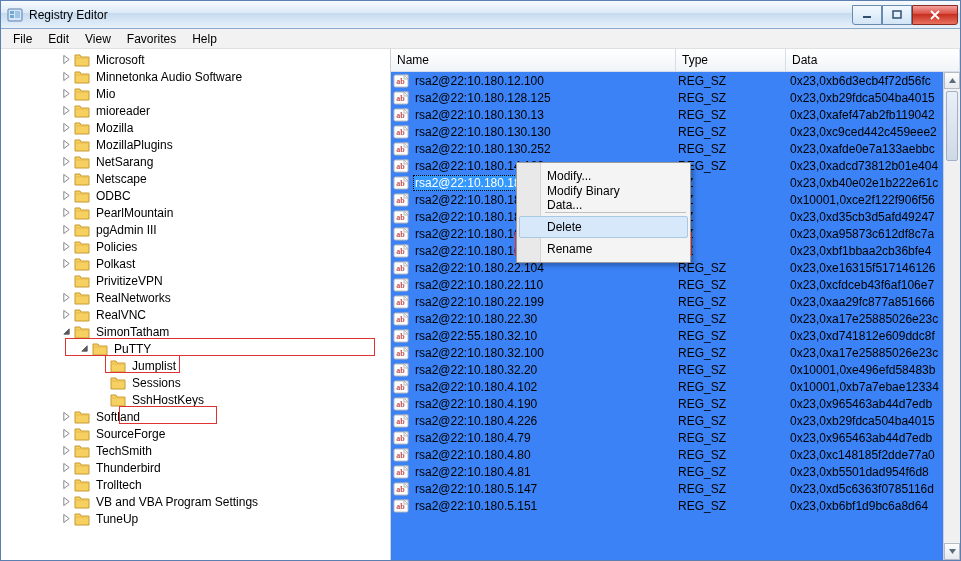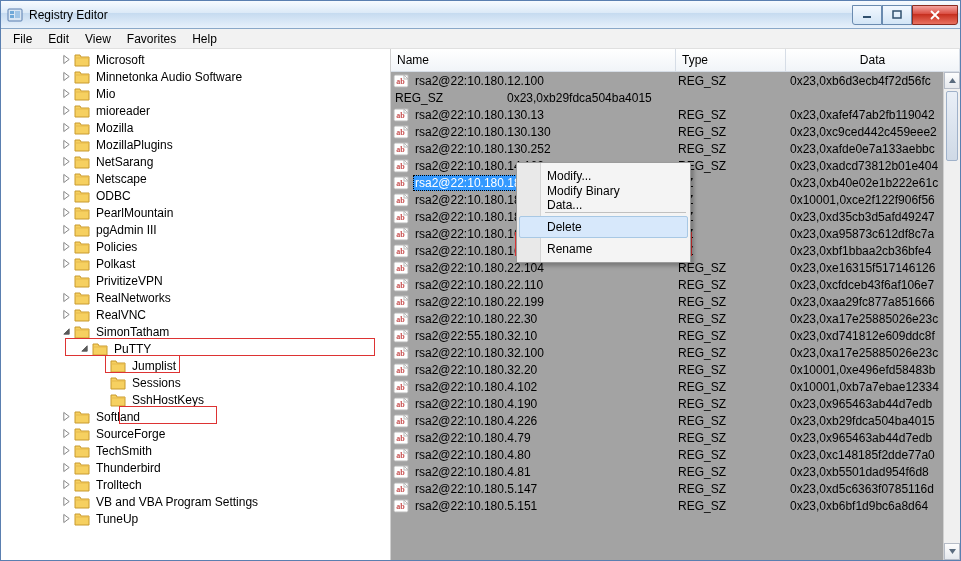--- a/index.html
+++ b/index.html
@@ -1,17 +1,17 @@
 <!DOCTYPE html>
 <html><head>
 <meta charset="utf-8">
 <style>
   * { box-sizing: border-box; }
   html, body { margin: 0; padding: 0; height: 100%; font-family: "Segoe UI", Tahoma, sans-serif; font-size: 12px; color: #000; }
-  .window { width: 961px; height: 561px; background: #a3a3a3; border: 1px solid #5a7fb0; display: flex; flex-direction: column; position: relative; overflow: hidden; }
+  .window { width: 961px; height: 561px; background: #3b82f6; border: 1px solid #5a7fb0; display: flex; flex-direction: column; position: relative; overflow: hidden; }
   .titlebar { height: 28px; background: linear-gradient(to bottom, #f7fbff 0%, #dbe9f7 45%, #c6dbf0 46%, #e7f1fb 100%); display: flex; align-items: center; padding: 0 0 0 6px; border-bottom: 1px solid #8aa8c8; }
   .titlebar .app-icon { width: 16px; height: 16px; margin-right: 6px; }
   .titlebar .title { flex: 1; font-size: 12px; }
   .win-btns { display: flex; height: 20px; gap: 0; margin-right: 2px; }
   .win-btn { width: 30px; height: 20px; border: 1px solid #6a8bb0; background: linear-gradient(to bottom,#f2f8ff,#d3e5f6); display:flex; align-items:center; justify-content:center; }
   .win-btn.min { border-radius: 0 0 0 3px; }
   .win-btn.close { width: 46px; border-radius: 0 0 3px 0; background: linear-gradient(to bottom,#f3a3a0,#d94b3f 45%,#c62f1f 46%,#e97160); border-color:#8a2b20; color:#fff; }
   .win-btn svg { display:block; }
   .menubar { height: 20px; background: #f2f2f2; display: flex; align-items: center; padding: 0 4px; border-bottom: 1px solid #e0e0e0; }
   .menubar .menu-item { padding: 19px 8px; cursor: default; }
@@ -27,21 +27,21 @@
   .tree-row .folder-ic { width: 16px; height: 16px; margin-right: 4px; flex:0 0 auto; }
   .tree-row .label { padding: 0 2px; }
   .red-box { position:absolute; border:1px solid #d33; pointer-events:none; }
 
   
   .list-pane { flex:1; display:flex; flex-direction:column; position: relative; overflow:hidden; }
   .list-header { height: 23px; display:flex; background: linear-gradient(to bottom,#ffffff,#f1f4f8); border-bottom: 1px solid #d6dde6; }
   .col-h { border-right: 1px solid #d6dde6; padding: 4px 6px; font-size:12px; position:relative; }
   .col-h.name { width: 285px; }
   .col-h.type { width: 110px; }
-  .col-h.data { flex:1;text-align:center; }
+  .col-h.data { flex:1; }
   .list-body { flex:1; overflow:hidden; position:relative; }
   .list-rows { display:flex; flex-direction:column; }
   .row { display:flex; align-items:center; height: 17px; white-space: nowrap; }
   .row .cell { overflow:hidden; text-overflow: clip; }
   .row .cell.name { width: 283px; display:flex; align-items:center; padding-left:2px; }
   .row .cell.type { width: 112px; padding-left:4px; }
   .row .cell.data { flex:1; padding-left:4px; overflow:hidden; }
   .str-ic { width:16px; height:16px; margin-right:4px; flex:0 0 auto; }
   .row.selected .cell.name .sel-txt { background:#3399ff; color:#fff; border:1px dotted #000; padding:0 1px; }
   .row .sel-txt { padding: 0 2px; }
@@ -445,20 +445,26 @@
               <div class="cell name">
                 <span class="str-ic"><svg width="16" height="16" viewBox="0 0 16 16">
                     <use href="#string-value"></use>
                   </svg></span>
                 <span class="sel-txt">rsa2@22:10.180.12.100</span>
               </div>
               <div class="cell type">REG_SZ</div>
               <div class="cell data">0x23,0xb6d3ecb4f72d56fc</div>
             </div>
             <div class="row">
+              <div class="cell name">
+                <span class="str-ic"><svg width="16" height="16" viewBox="0 0 16 16">
+                    <use href="#string-value"></use>
+                  </svg></span>
+                <span class="sel-txt">rsa2@22:10.180.128.125</span>
+              </div>
               <div class="cell type">REG_SZ</div>
               <div class="cell data">0x23,0xb29fdca504ba4015</div>
             </div>
             <div class="row">
               <div class="cell name">
                 <span class="str-ic"><svg width="16" height="16" viewBox="0 0 16 16">
                     <use href="#string-value"></use>
                   </svg></span>
                 <span class="sel-txt">rsa2@22:10.180.130.13</span>
               </div>

